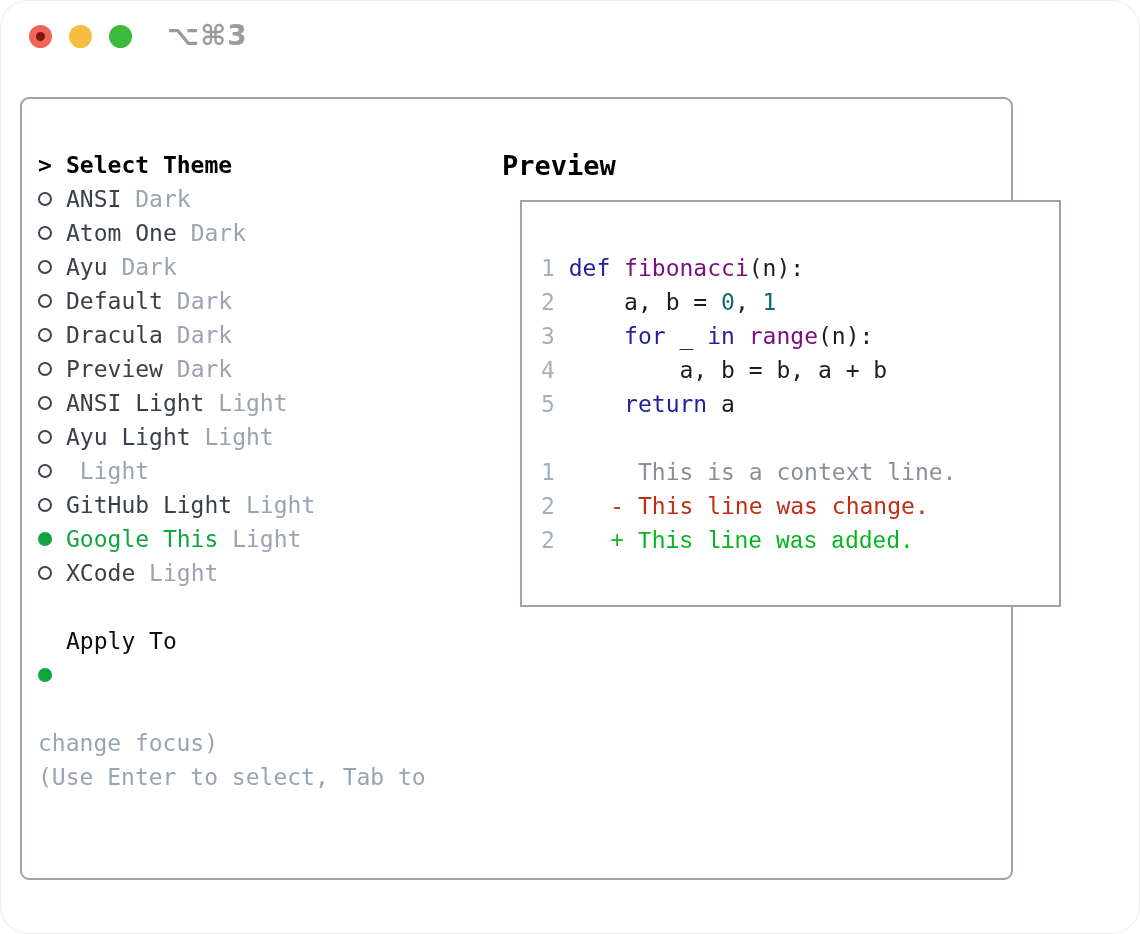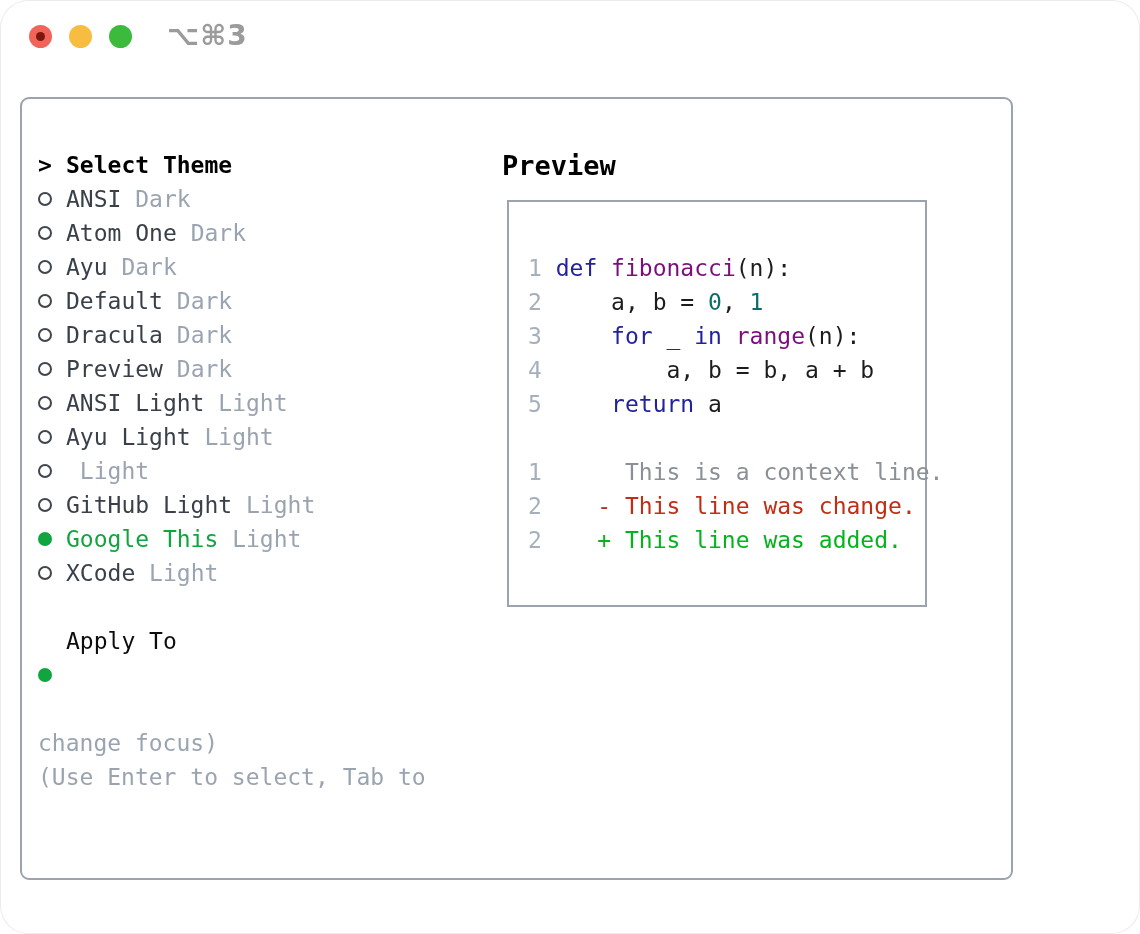--- a/index.html
+++ b/index.html
@@ -27,32 +27,32 @@
           border:2px solid var(--circle-outline,#40464f);}
   .circle.filled{background:var(--accent-green,#10a53e);border-color:var(--accent-green,#10a53e);}
   .item-label{color:var(--item-text,#3a4049);}
   .selected .item-label{color:var(--accent-green,#10a53e);}
   .variant{color:var(--muted-gray,#9aa4b1);margin-left:1ch;}
   .apply-header{color:#0d0d0d;}
   .hint{color:var(--muted-gray,#9aa4b1);}
   
   .preview-label{position:absolute;left:480px;top:49px;height:34px;display:flex;align-items:center;
           font-size:27px;font-weight:bold;color:#000;}
-  .preview-box{position:absolute;left:485px;top:101px;width:420px;height:407px;box-sizing:border-box;
+  .preview-box{position:absolute;left:498px;top:101px;width:541px;height:407px;box-sizing:border-box;
           border:2px solid var(--border-gray,#9aa3ae);background:#fff;padding-left:13px;}
   .code{position:absolute;left:19px;top:49px;font-size:23px;}
   .code-line{height:34px;line-height:34px;white-space:pre;}
   .s-ln{color:var(--linenum-gray,#a6b0bc);}
   .s-kw{color:var(--code-keyword,#22229c);}
   .s-fn{color:var(--code-function,#7c0d7c);}
   .s-num{color:var(--code-number,#0e6b6b);}
   .s-pl{color:#1c1c1c;}
   .s-ctx{color:var(--diff-context,#8a9096);}
   .s-del{color:var(--diff-deleted,#c22d15);}
-  .s-add{color:var(--diff-added,#03b41c);}
+  .s-add{color:var(--diff-added,#03b41c);font-family:Liberation Mono, monospace;}
 </style>
 </head>
 <body>
 
 <div class="window">
 
   <div class="dot dot-close"></div>
   <div class="dot dot-min"></div>
   <div class="dot dot-zoom"></div>
   <div class="win-title">⌥⌘3</div>

